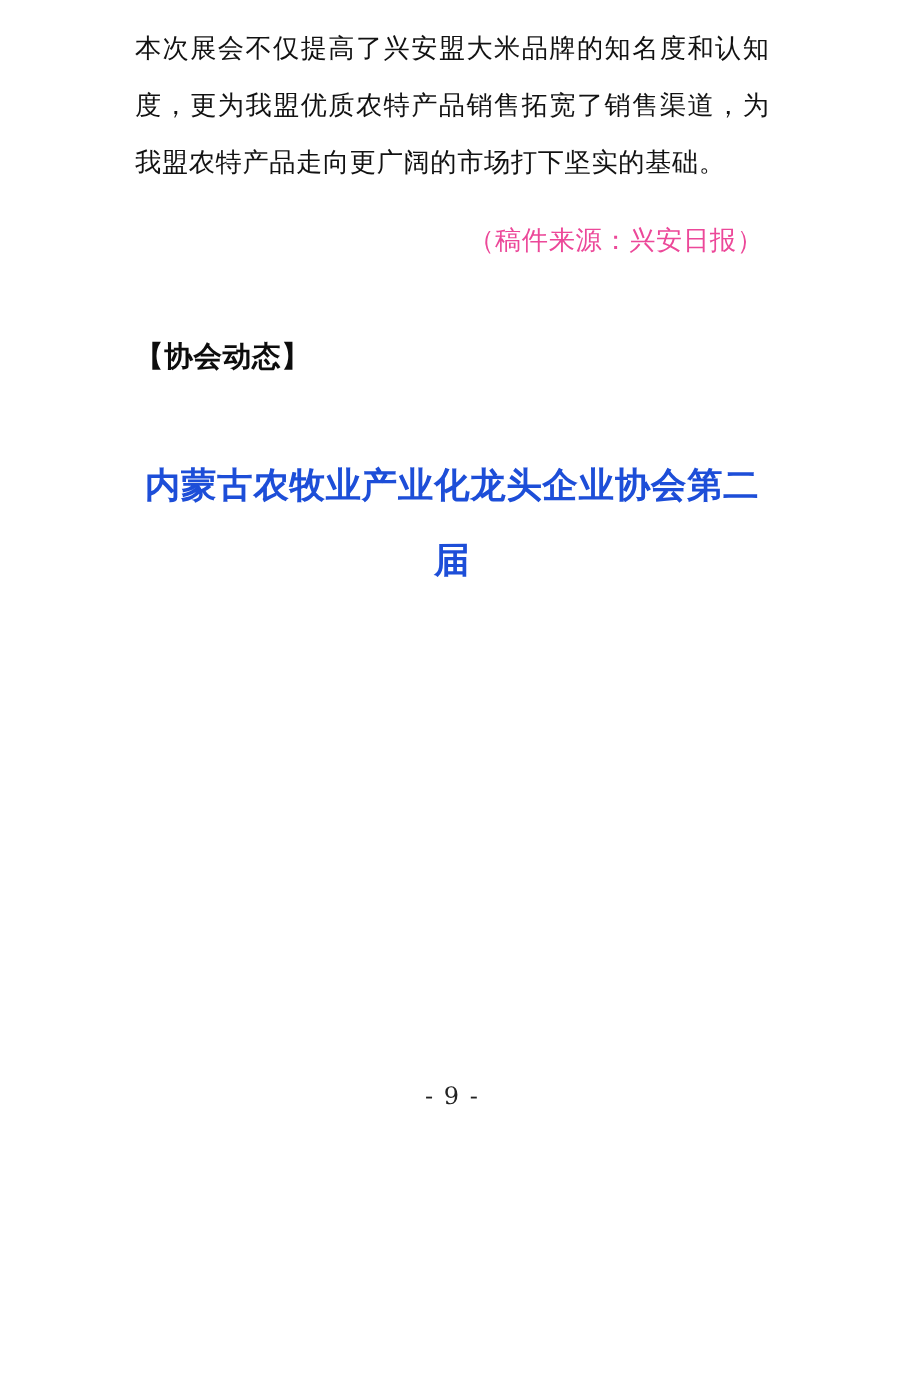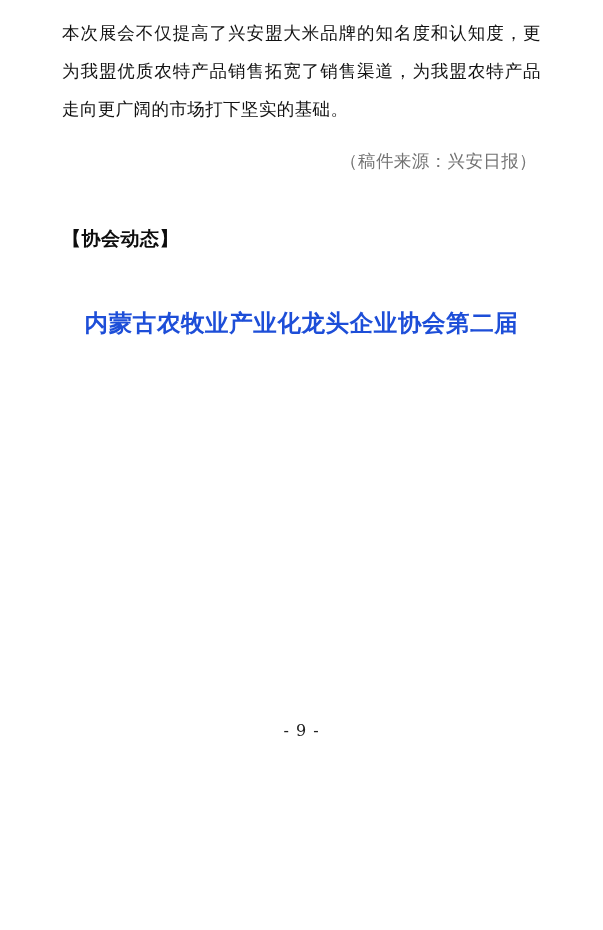--- a/index.html
+++ b/index.html
@@ -13,21 +13,21 @@
     font-family: "DejaVu Serif", "Liberation Serif", serif;
     color: #1a1a1a;
     position: relative;
     overflow: hidden;
   }
   .page {
     position: relative;
     width: 603px;
     height: 766px;
     box-sizing: border-box;
-    padding: 0 62px;
+    padding: 0 90px;
   }
   .para {
     font-size: 17.5px;
     line-height: 38px;
     text-align: justify;
     text-justify: inter-ideograph;
     letter-spacing: 0.4px;
     margin: 0;
     color: #121212;
   }
@@ -35,31 +35,31 @@
     text-indent: 2em;
   }
   .spacer-sm { height: 14px; }
   .spacer-lg { height: 42px; }
 
   .source-line {
     font-size: 17.5px;
     line-height: 38px;
     text-align: right;
     padding-right: 4px;
-    color: #737373;
+    color: #ec4899;
     letter-spacing: 0.4px;
   }
 
   .section-tag {
     font-size: 19px;
     font-weight: bold;
     line-height: 34px;
     letter-spacing: 0.5px;
     color: #0d0d0d;
-    font-family: Liberation Sans, sans-serif;
+    font-family: Liberation Mono, monospace;
   }
 
   .headline {
     text-align: center;
     font-size: 23.5px;
     font-weight: bold;
     line-height: 50px;
     letter-spacing: 0.6px;
     color: #1d4ed8;
     font-family: "DejaVu Serif", "Liberation Serif", serif;

